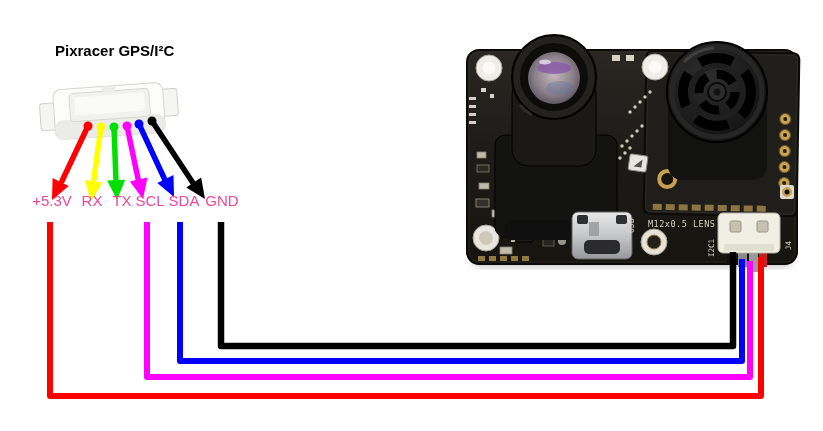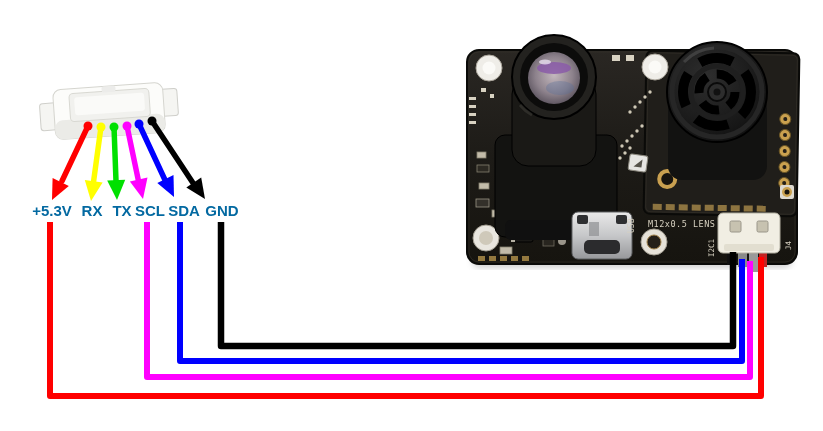--- a/index.html
+++ b/index.html
@@ -10,23 +10,23 @@
     font-family:"Liberation Sans", sans-serif;
     overflow:hidden;
   }
   .stage{position:absolute;left:0;top:0;}
   .title{
     position:absolute;left:55px;top:42px;
     font-size:15px;font-weight:bold;color:#000;line-height:17px;
     white-space:nowrap;
   }
   .pin-label{
-    position:absolute;top:202px;
+    position:absolute;top:192px;
     transform:translateX(-50%);
-    font-size:15px;font-weight:bold;color:#0369a1;
+    font-size:15px;font-weight:normal;color:#ec4899;
     white-space:nowrap;
   }
   text.silk{font-family:"DejaVu Sans Mono", monospace;fill:#d6d0c0;}
 </style>
 </head>
 <body>
 
 <div class="canvas">
 
   <svg class="stage" width="823" height="431" viewBox="0 0 823 431">
@@ -268,20 +268,21 @@
 
     <g fill="none" stroke-linejoin="round" stroke-linecap="butt">
       <polyline points="221,222 221,346 733,346 733,252" stroke-width="6.5" stroke="#000000"></polyline>
       <polyline points="180,222 180,361 742,361 742,259" stroke-width="6" stroke="#0000ff"></polyline>
       <polyline points="147,222 147,377 750,377 750,261" stroke-width="6" stroke="#ff00ff"></polyline>
       <polyline points="50,222 50,396 761,396 761,257" stroke-width="6" stroke="#ff0000"></polyline>
     </g>
   </svg>
 
   <div class="title">
+    <div>Pixracer GPS/I²C</div>
   </div>
 
   <span class="pin-label" style="left:52px">+5.3V</span>
   <span class="pin-label" style="left:92px">RX</span>
   <span class="pin-label" style="left:122px">TX</span>
   <span class="pin-label" style="left:150px">SCL</span>
   <span class="pin-label" style="left:184px">SDA</span>
   <span class="pin-label" style="left:222px">GND</span>
 </div>
 

